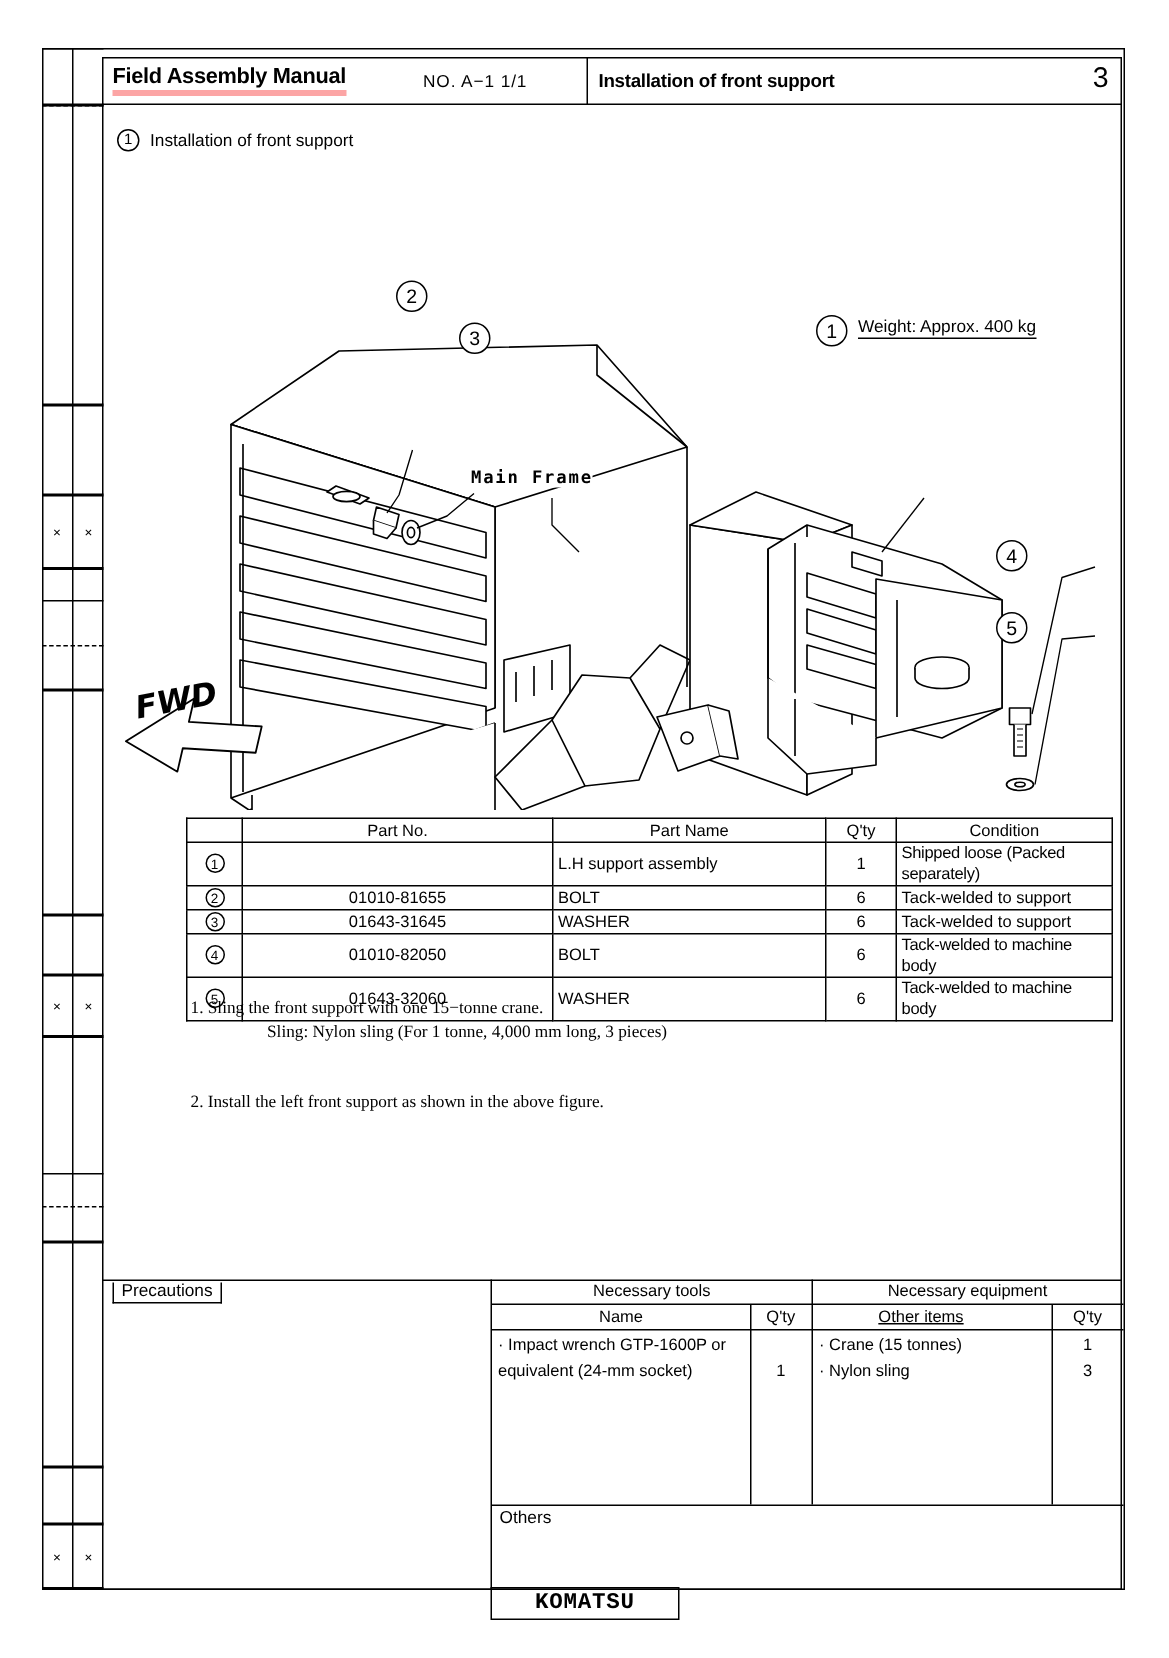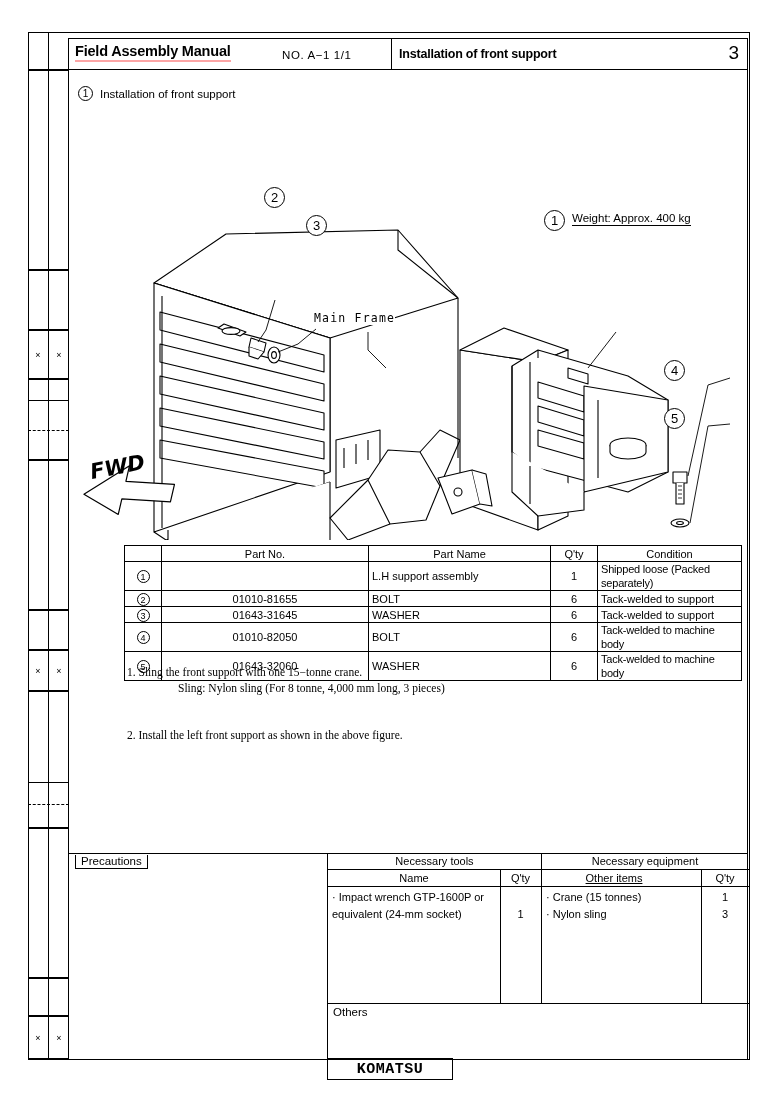--- a/index.html
+++ b/index.html
@@ -80,21 +80,21 @@
     width: 680px; height: 32px;
     border-bottom: 1.5px solid #000;
     box-sizing: border-box;
   }
   .title-main {
     position: absolute;
     left: 7px; top: 5px;
     font-size: 14.5px;
     font-weight: bold;
     letter-spacing: -0.2px;
-    border-bottom: 2px solid #fca5a5;
+    border-bottom: 4px solid #fca5a5;
     padding-bottom: 1px;
   }
   .title-no {
     position: absolute;
     left: 214px; top: 11px;
     font-size: 11.5px;
     letter-spacing: 0.6px;
   }
   .title-sep {
     position: absolute;
@@ -161,20 +161,21 @@
     white-space: nowrap;
   }
   .label-underline { border-bottom: 1.3px solid #000; padding-bottom: 1px;}
   .mainframe-lbl {
     position: absolute;
     font-family: "DejaVu Sans Mono", monospace;
     font-size: 11.5px;
     letter-spacing: 1.2px;
     white-space: nowrap;
     background: #fff;
+    font-weight: bold;
   }
   .fwd-lbl {
     position: absolute;
     font-size: 21px;
     font-weight: bold;
     font-style: italic;
     font-family: "DejaVu Sans", sans-serif;
     transform: rotate(-11deg);
   }
   .watermark {
@@ -507,21 +508,21 @@
         <td class="pt-c1"><span class="idx-circ">5</span></td>
         <td class="pt-c2">01643-32060</td>
         <td class="pt-c3">WASHER</td>
         <td class="pt-c4">6</td>
         <td class="pt-c5 cond-small">Tack-welded to machine body</td>
       </tr>
     </tbody>
   </table>
 
   <div class="instr instr1">1. Sling the front support with one 15−tonne crane.</div>
-  <div class="instr instr1b">Sling: Nylon sling (For 8 tonne, 4,000 mm long, 3 pieces)</div>
+  <div class="instr instr1b">Sling: Nylon sling (For 1 tonne, 4,000 mm long, 3 pieces)</div>
   <div class="instr instr2">2. Install the left front support as shown in the above figure.</div>
 
   <div class="precautions-box"></div>
   <div class="prec-label">Precautions</div>
 
   <div class="bottom-table">
     <div class="bt-row-head"></div>
     <div class="bt-row-head2"></div>
 
     <div class="bt-vsep" style="left:172px; top:17px; height:133px;"></div>

